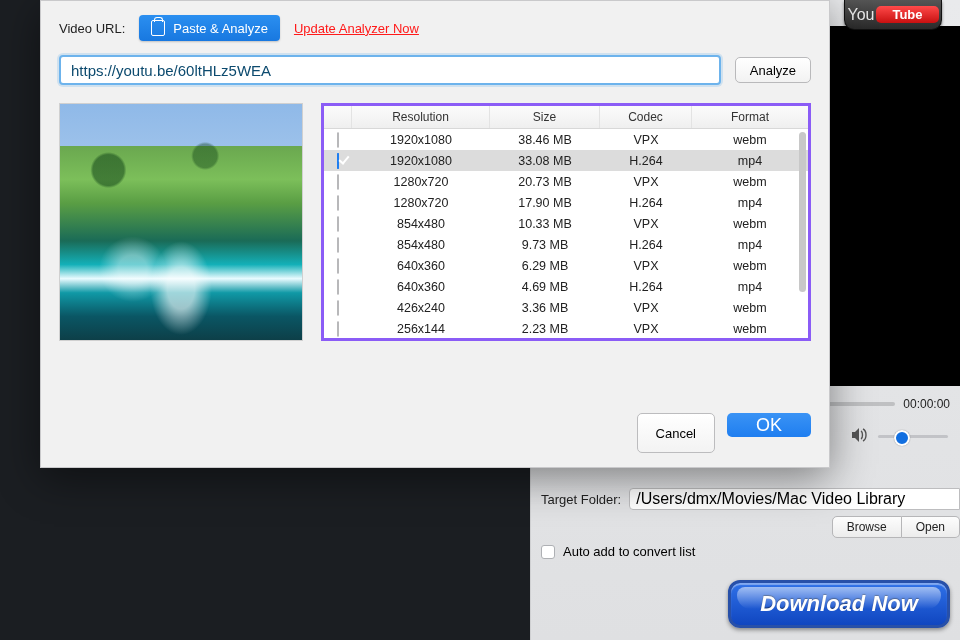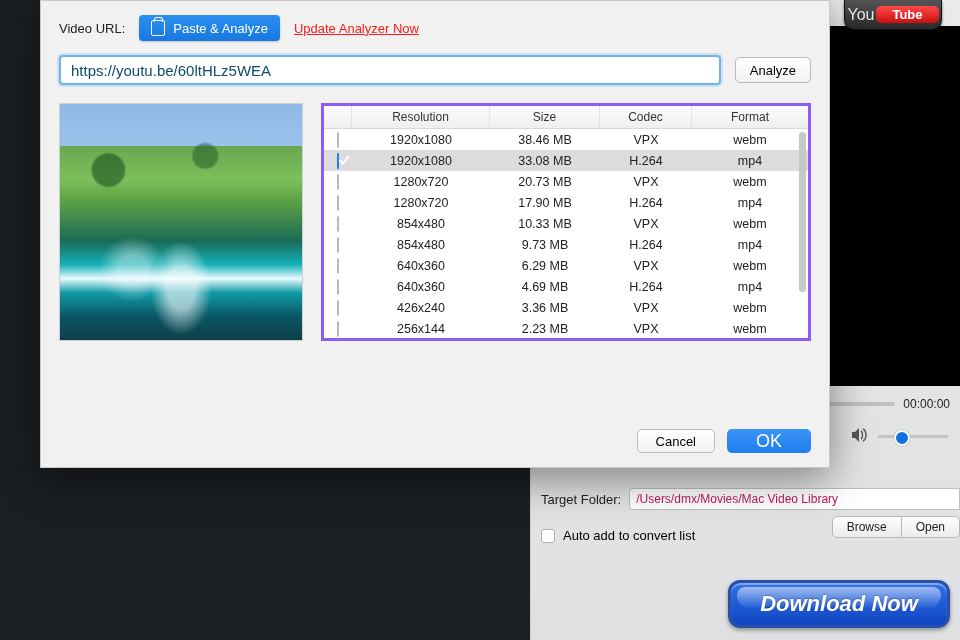--- a/index.html
+++ b/index.html
@@ -44,24 +44,24 @@
   content:""; position:absolute; left:16px; top:-5px; width:12px; height:12px;
   border-radius:50%; background:#126fe0;
   border:2px solid #fff; box-shadow:0 0 1px rgba(0,0,0,.5);
 }
 .target-row{
   position:absolute; top:488px; left:10px; right:0; display:flex; align-items:center; gap:8px;
 }
 .target-lbl{ color:#222; }
 .target-input{
   flex:1; height:22px; border:1px solid #bdbdbf; background:#fff; padding:2px 6px;
-  font-size:12px; color:#be185d; border-top-left-radius:4px; border-bottom-left-radius:4px;
+  font-size:16px; color:#000000; border-top-left-radius:4px; border-bottom-left-radius:4px;
 }
 .auto-row{
-  position:absolute; top:528px; left:10px; right:0; display:flex; align-items:center; gap:8px;
+  position:absolute; top:544px; left:10px; right:0; display:flex; align-items:center; gap:8px;
 }
 .mac-check{
   width:14px; height:14px; border:1px solid #aeb0b4; border-radius:3px; background:#fff;
 }
 .btn-grp{ position:absolute; top:516px; right:0; display:flex; }
 .osx-btn{
   height:22px; padding:0 14px; background:linear-gradient(#fdfdfd,#ececec);
   border:1px solid #b6b6b8; font-size:12px; color:#222;
 }
 .osx-btn:first-child{ border-top-left-radius:5px; border-bottom-left-radius:5px; }
@@ -163,21 +163,21 @@
 .chk.on::after{
   content:""; position:absolute; left:3px; top:0px; width:4px; height:8px;
   border:solid #fff; border-width:0 2px 2px 0; transform:rotate(40deg);
 }
 .scrollbar{position:absolute; right:2px; top:26px; width:7px; height:160px;
   background:#c8c8c8; border-radius:4px;}
 .dlg-foot{
   position:absolute; bottom:14px; right:18px; display:flex; gap:12px;
 }
 .btn-cancel{
-  height:24px; padding:0 18px; border:1px solid #bcbcbe; border-radius:5px;
+  height:40px; padding:0 18px; border:1px solid #bcbcbe; border-radius:5px;
   background:linear-gradient(#fff,#f3f3f3); font-size:13px;
 }
 .btn-ok{
   height:24px; width:84px; border:none; border-radius:5px;
   background:linear-gradient(#3a93f5,#1f7ef0); color:#fff; font-size:18px;
 }
 </style>
 </head>
 <body>
 

